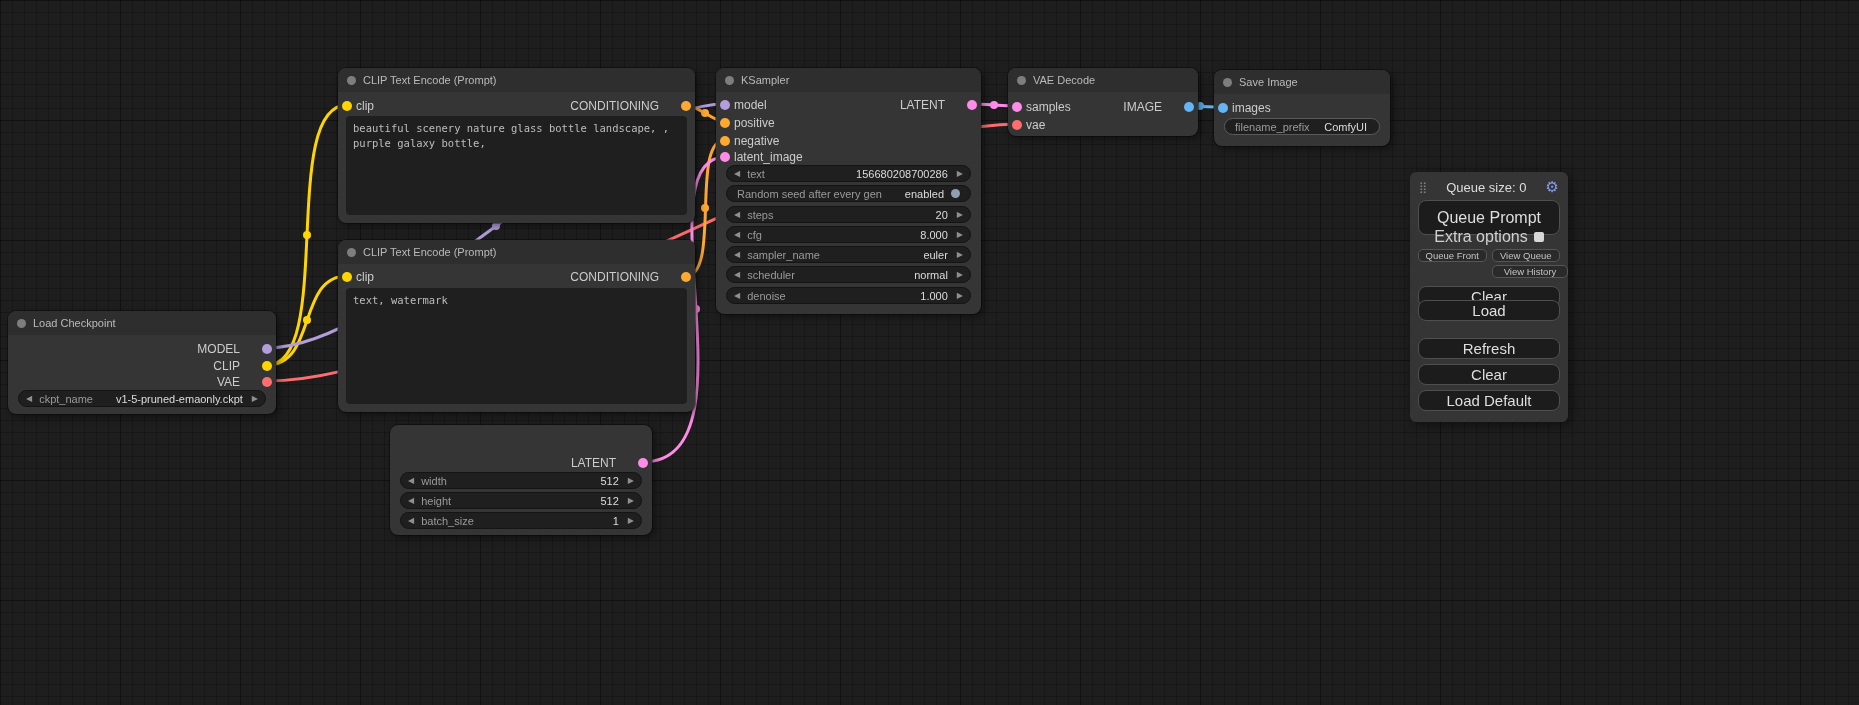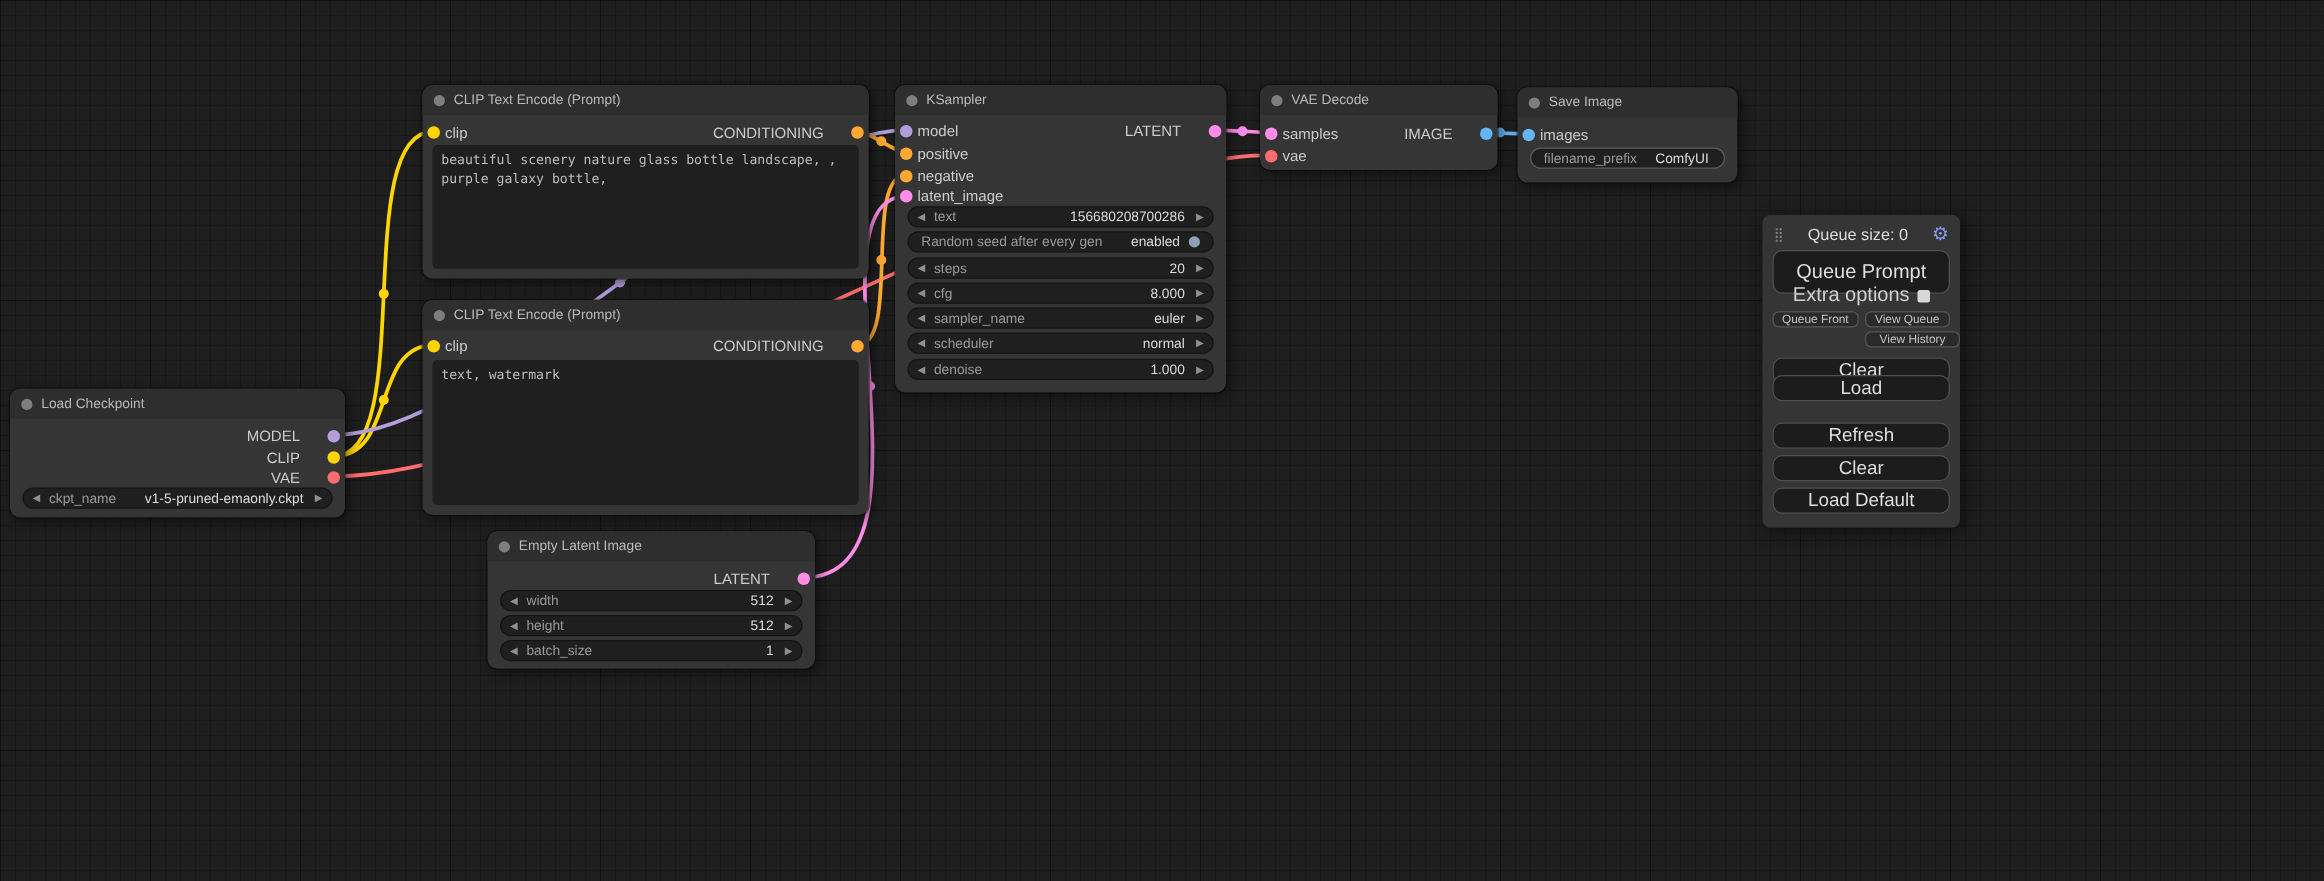--- a/index.html
+++ b/index.html
@@ -146,24 +146,20 @@
       <span>clip</span>
     </div>
     <div class="slot out" style="top:29px;">
       <span>CONDITIONING</span>
       <span class="dot" style="background: rgb(255, 169, 49);"></span>
     </div>
     <div class="prompt-box" style="top:48px;left:8px;right:8px;bottom:8px;">text, watermark</div>
   </div>
 
   <div class="node" style="left:390px;top:425px;width:262px;height:110px;">
-    <div class="node-title">
-      <span class="collapse-dot"></span>
-      <span class="title-text">Empty Latent Image</span>
-    </div>
     <div class="slot out" style="top:30px;">
       <span>LATENT</span>
       <span class="dot" style="background: rgb(255, 140, 232);"></span>
     </div>
     <div class="widget" style="top:47px;">
       <span class="w-arrow">◀</span>
       <span class="w-label">width</span>
       <span class="w-value">512</span>
       <span class="w-arrow">▶</span>
     </div>

